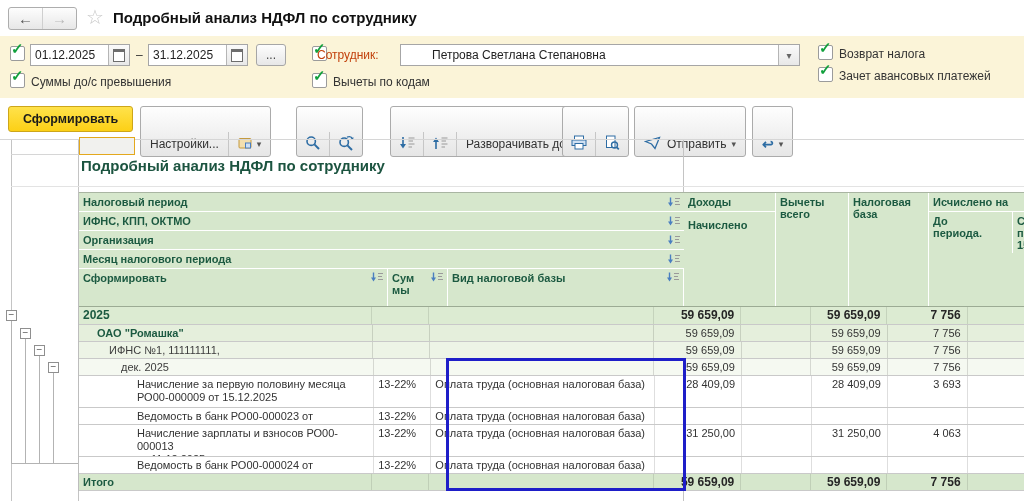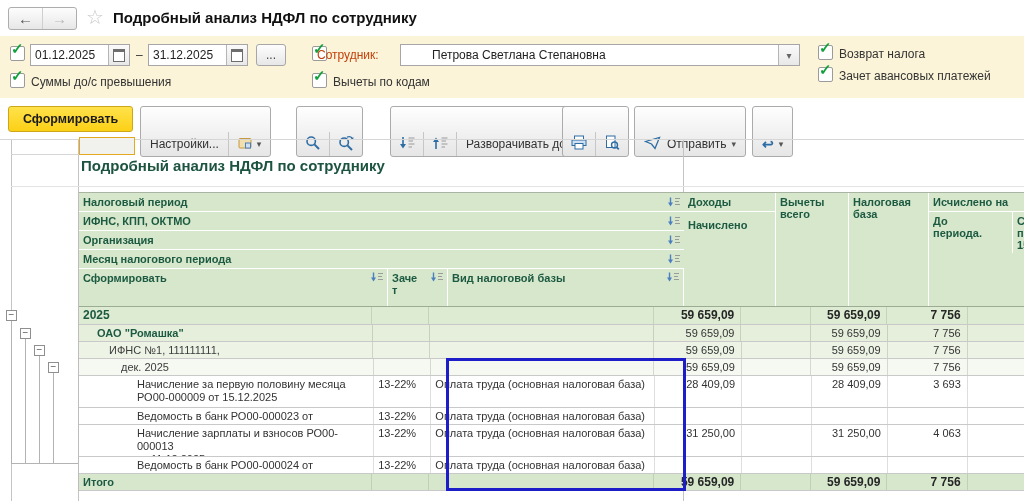--- a/index.html
+++ b/index.html
@@ -303,21 +303,21 @@
             <span class="htxt">Сформировать</span>
             <span class="sorticon">
                 <svg width="14" height="11">
                   <path d="M3.5 0.5v6.5" stroke="#4a7fc0" stroke-width="1.4"></path>
                   <path d="M1 5.5l2.5 4 2.5-4z" fill="#4a7fc0"></path>
                   <path d="M8 1.5h5M8 4.5h4M8 7.5h5" stroke="#9a9a9a" stroke-width="1.1"></path>
                 </svg>
               </span>
           </div>
           <div class="hcell" style="width:60px;">
-            <span class="htxt wrapnarrow" style="width:26px;word-break:break-all;">Зачет</span>
+            <span class="htxt wrapnarrow" style="width:26px;word-break:break-all;">Суммы</span>
             <span class="sorticon">
                 <svg width="14" height="11">
                   <path d="M3.5 0.5v6.5" stroke="#4a7fc0" stroke-width="1.4"></path>
                   <path d="M1 5.5l2.5 4 2.5-4z" fill="#4a7fc0"></path>
                   <path d="M8 1.5h5M8 4.5h4M8 7.5h5" stroke="#9a9a9a" stroke-width="1.1"></path>
                 </svg>
               </span>
           </div>
           <div class="hcell" style="width:236px;">
             <span class="htxt">Вид налоговой базы</span>

